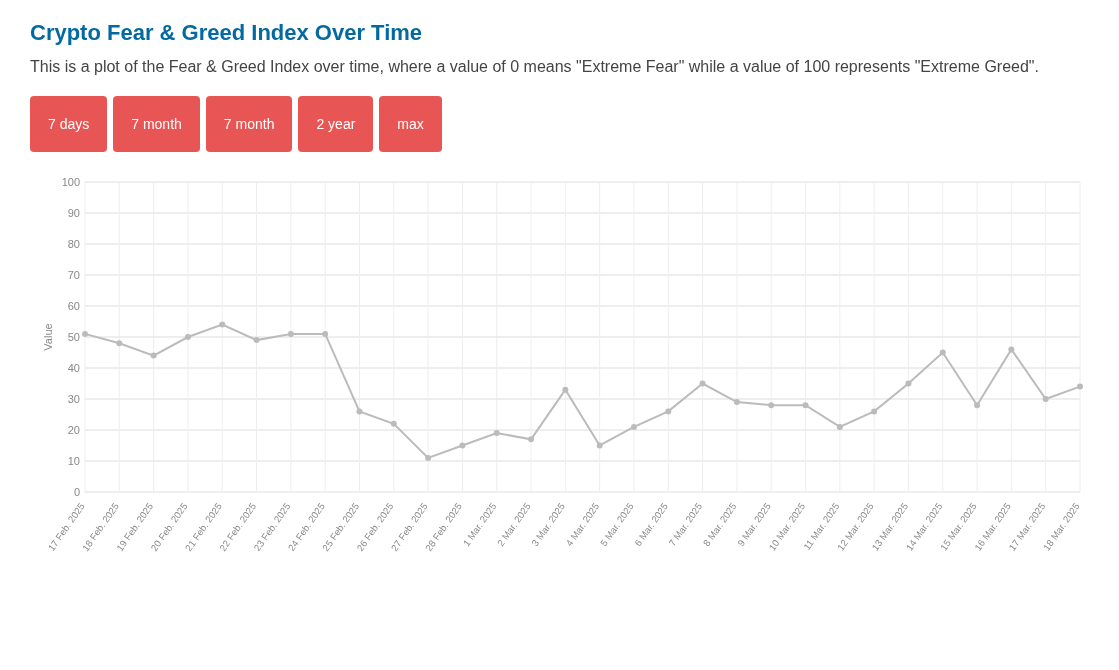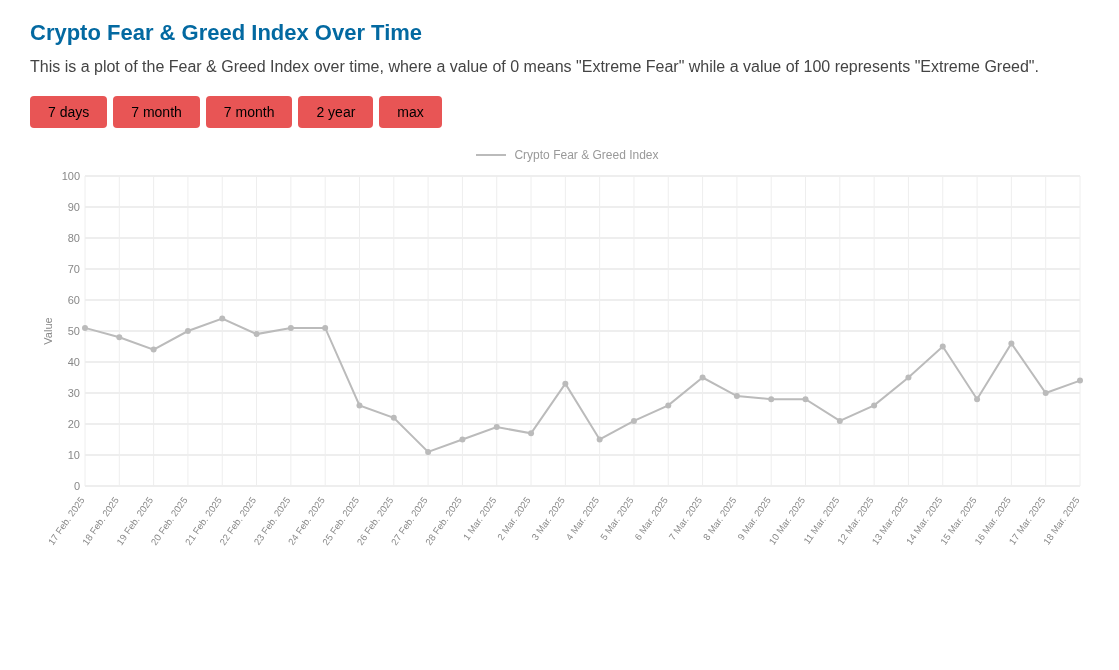--- a/index.html
+++ b/index.html
@@ -24,24 +24,24 @@
       margin-bottom: 18px;
       line-height: 1.4;
     }
     .btn-group {
       display: flex;
       gap: 6px;
       margin-bottom: 20px;
     }
     .btn {
       background: #e85555;
-      color: #000000;
+      color: #ffffff;
       border: none;
       border-radius: 4px;
-      padding: 8px 18px;
+      padding: 20px 18px;
       font-size: 14px;
       cursor: pointer;
       font-weight: 500;
     }
     .chart-container {
       position: relative;
       width: 1055px;
       height: 440px;
       margin-left: 10px;
     }
@@ -79,24 +79,20 @@
 
 <div class="btn-group">
   <button class="btn">7 days</button>
   <button class="btn">7 month</button>
   <button class="btn">7 month</button>
   <button class="btn">2 year</button>
   <button class="btn">max</button>
 </div>
 
 <div class="chart-container">
-  <div class="chart-title">
-    <span class="legend-line"></span>
-    <span>Crypto Fear &amp; Greed Index</span>
-  </div>
   <div class="chart-area">
     <svg class="chart-svg" id="mainChart" viewBox="0 0 1055 400" width="1055" height="400">
     <line x1="45" x2="1040" y1="320" y2="320" stroke="#ddd" stroke-width="1"></line>
         <text x="40" y="324" text-anchor="end" font-size="11" fill="#888">0</text>
         <line x1="45" x2="1040" y1="289" y2="289" stroke="#ddd" stroke-width="1"></line>
         <text x="40" y="293" text-anchor="end" font-size="11" fill="#888">10</text>
         <line x1="45" x2="1040" y1="258" y2="258" stroke="#ddd" stroke-width="1"></line>
         <text x="40" y="262" text-anchor="end" font-size="11" fill="#888">20</text>
         <line x1="45" x2="1040" y1="227" y2="227" stroke="#ddd" stroke-width="1"></line>
         <text x="40" y="231" text-anchor="end" font-size="11" fill="#888">30</text>

